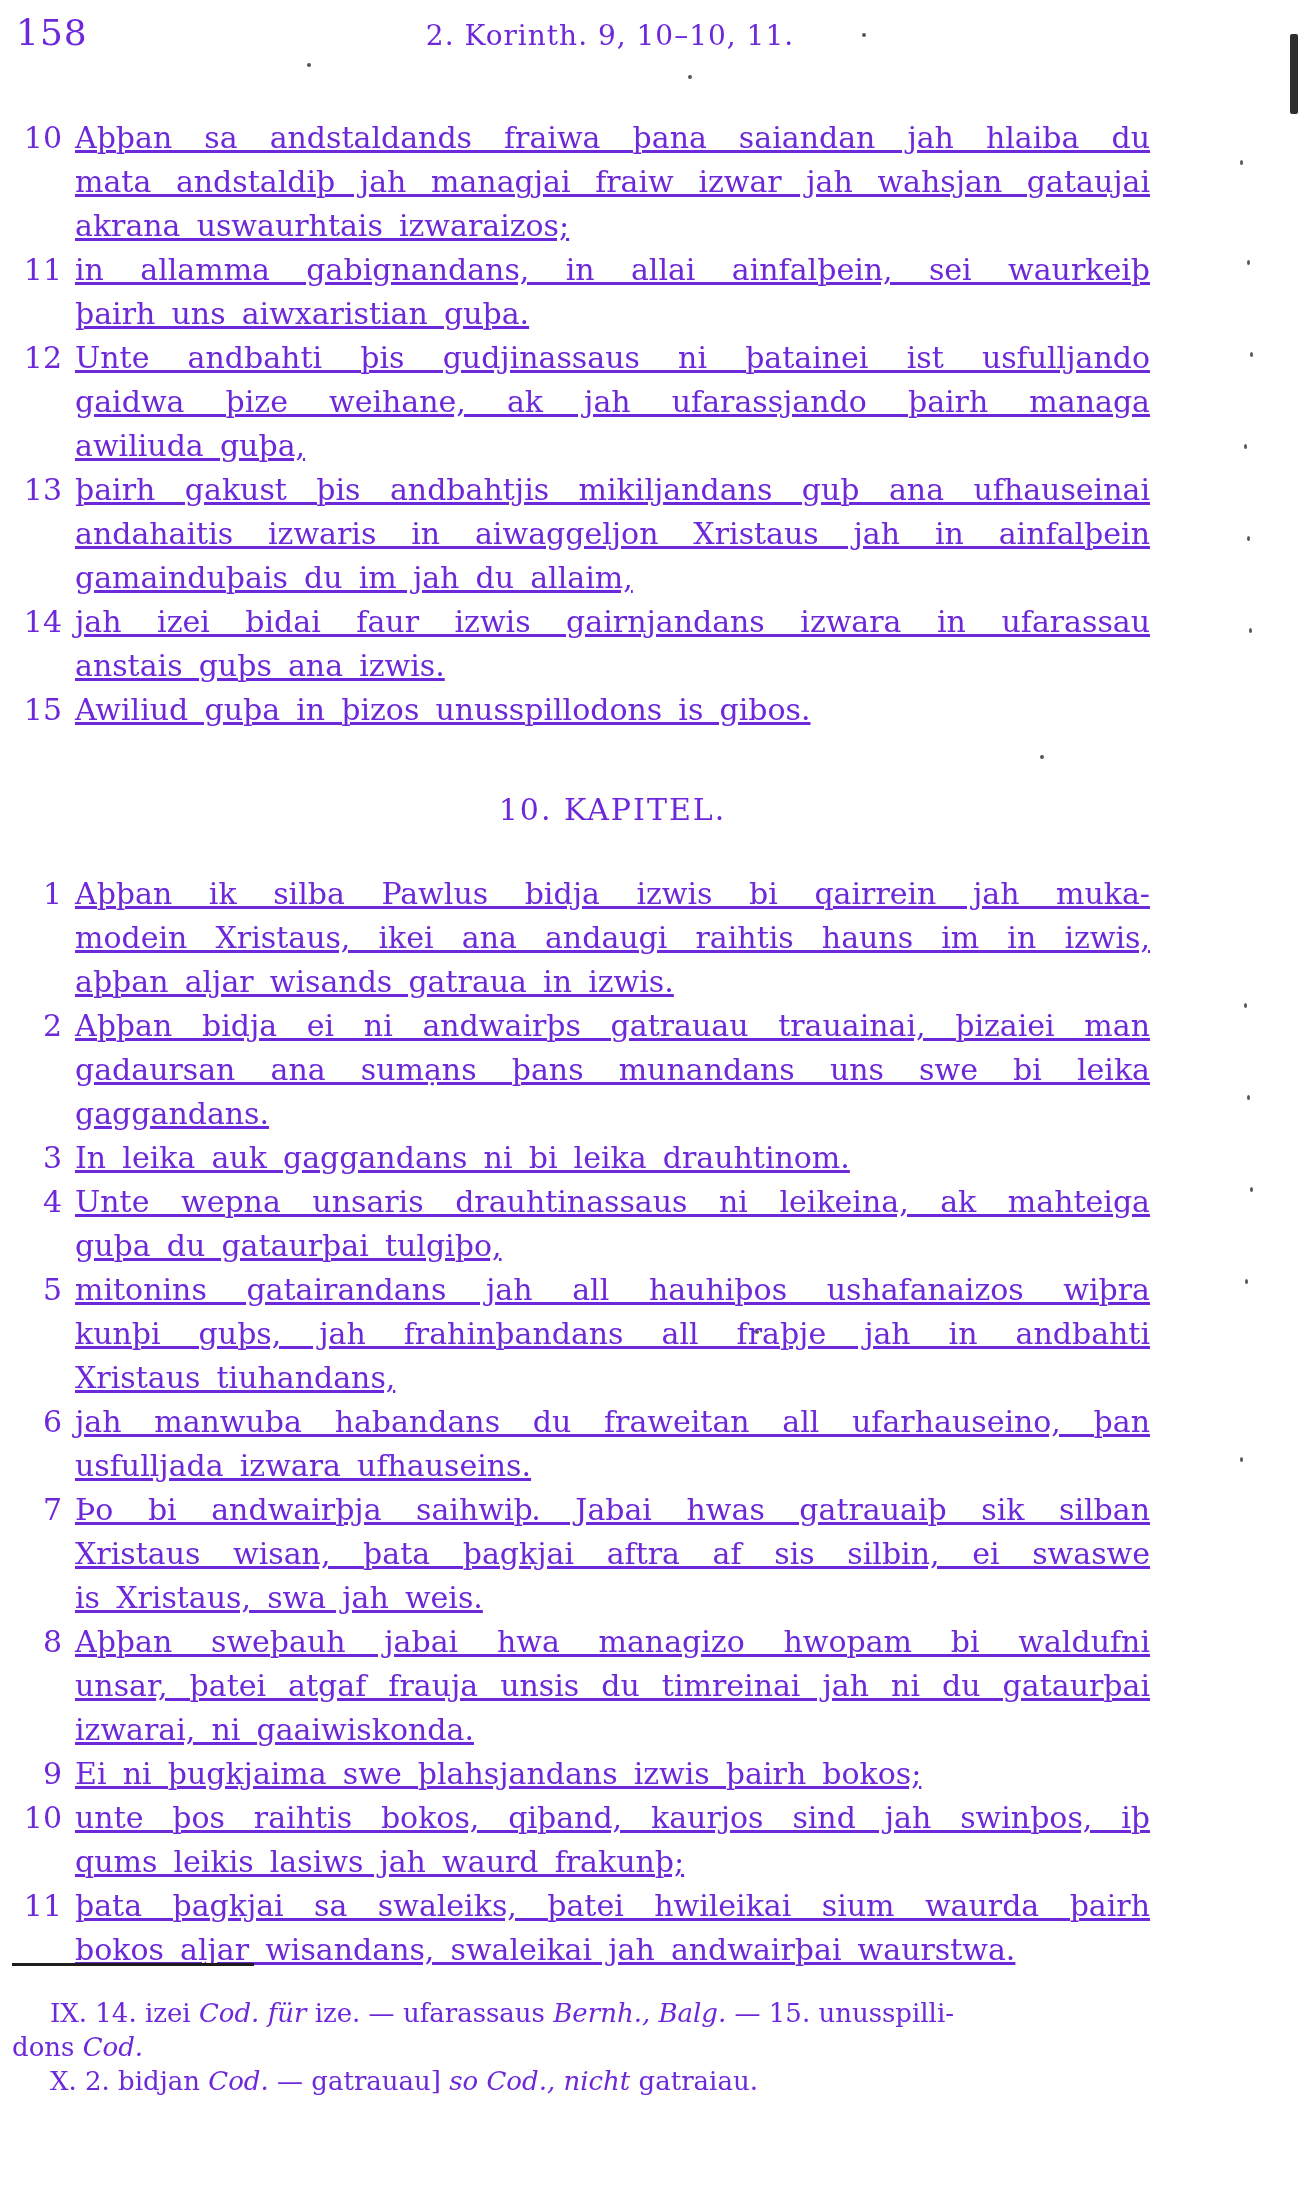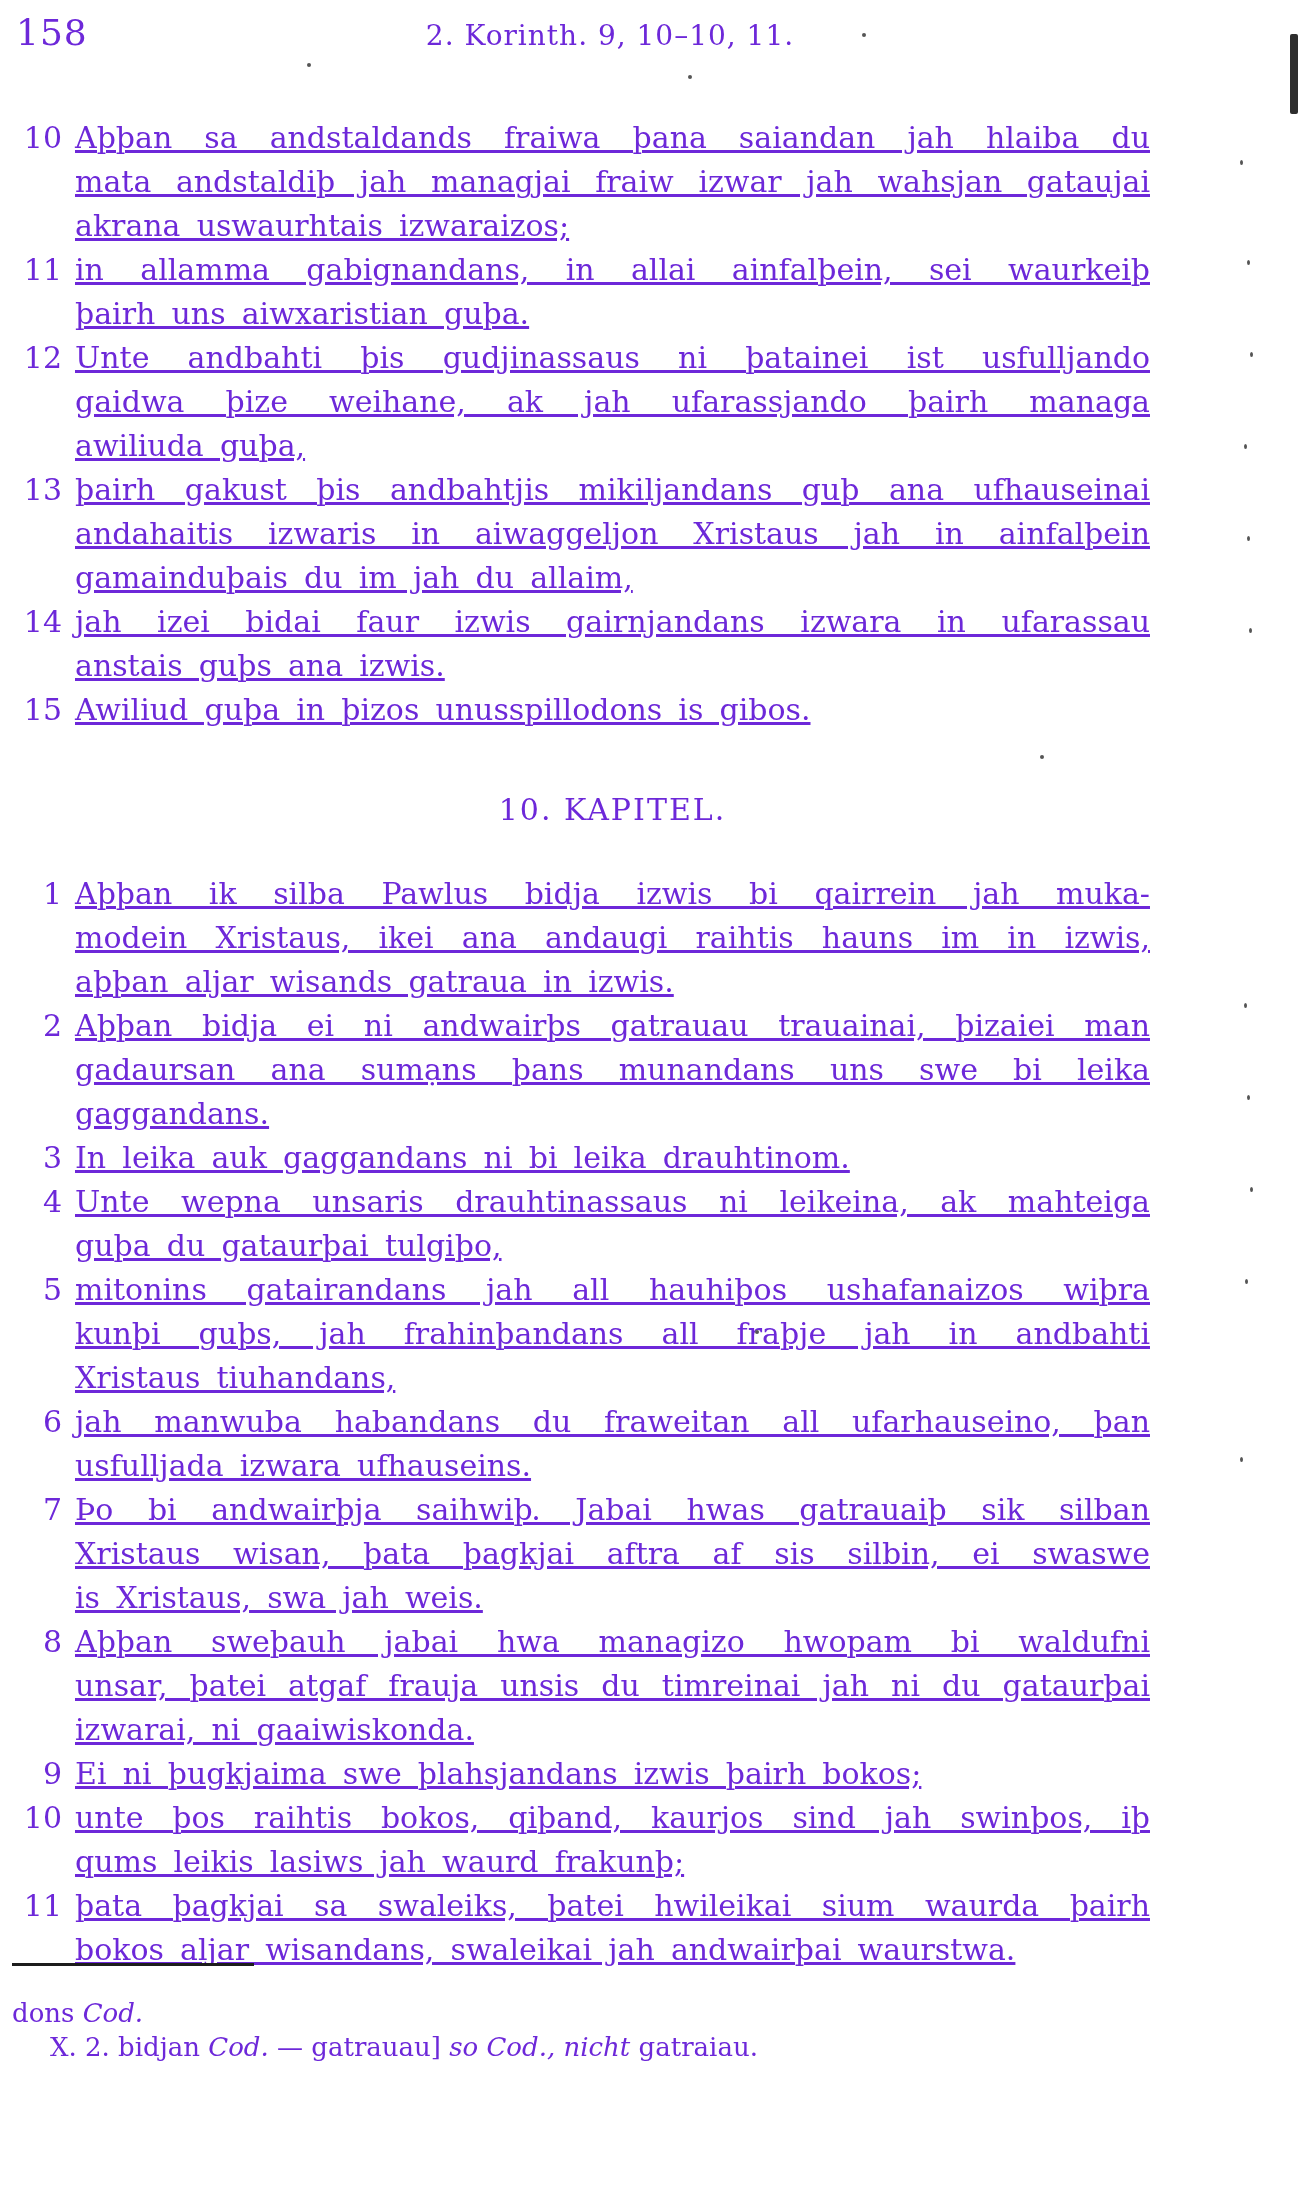--- a/index.html
+++ b/index.html
@@ -172,20 +172,21 @@
           <div class="vtext">
             <div class="vline just">þata þagkjai sa swaleiks, þatei hwileikai sium waurda þairh</div>
             <div class="vline lastline">bokos aljar wisandans, swaleikai jah andwairþai waurstwa.</div>
           </div>
         </div>
       </section>
   </div>
 
   <div class="footrule"></div>
   <div class="footnotes" id="footnotes">
+      <div class="fline findent"><span>IX. 14. izei </span><i>Cod. für </i><span>ize. — ufarassaus </span><i>Bernh., Balg.</i><span> — 15. unusspilli-</span></div>
       <div class="fline"><span>dons </span><i>Cod.</i></div>
       <div class="fline findent"><span>X. 2. bidjan </span><i>Cod.</i><span> — gatrauau] </span><i>so Cod., nicht</i><span> gatraiau.</span></div>
     </div>
 
   <div class="artifact-bar"></div>
   <div class="speck" style="left:307px; top:63px;  width:4px; height:4px;"></div>
   <div class="speck" style="left:688px; top:75px;  width:4px; height:4px;"></div>
   <div class="speck" style="left:862px; top:33px;  width:4px; height:4px;"></div>
   <div class="speck" style="left:1240px; top:160px; width:3px; height:5px;"></div>
   <div class="speck" style="left:1247px; top:260px; width:3px; height:5px;"></div>

